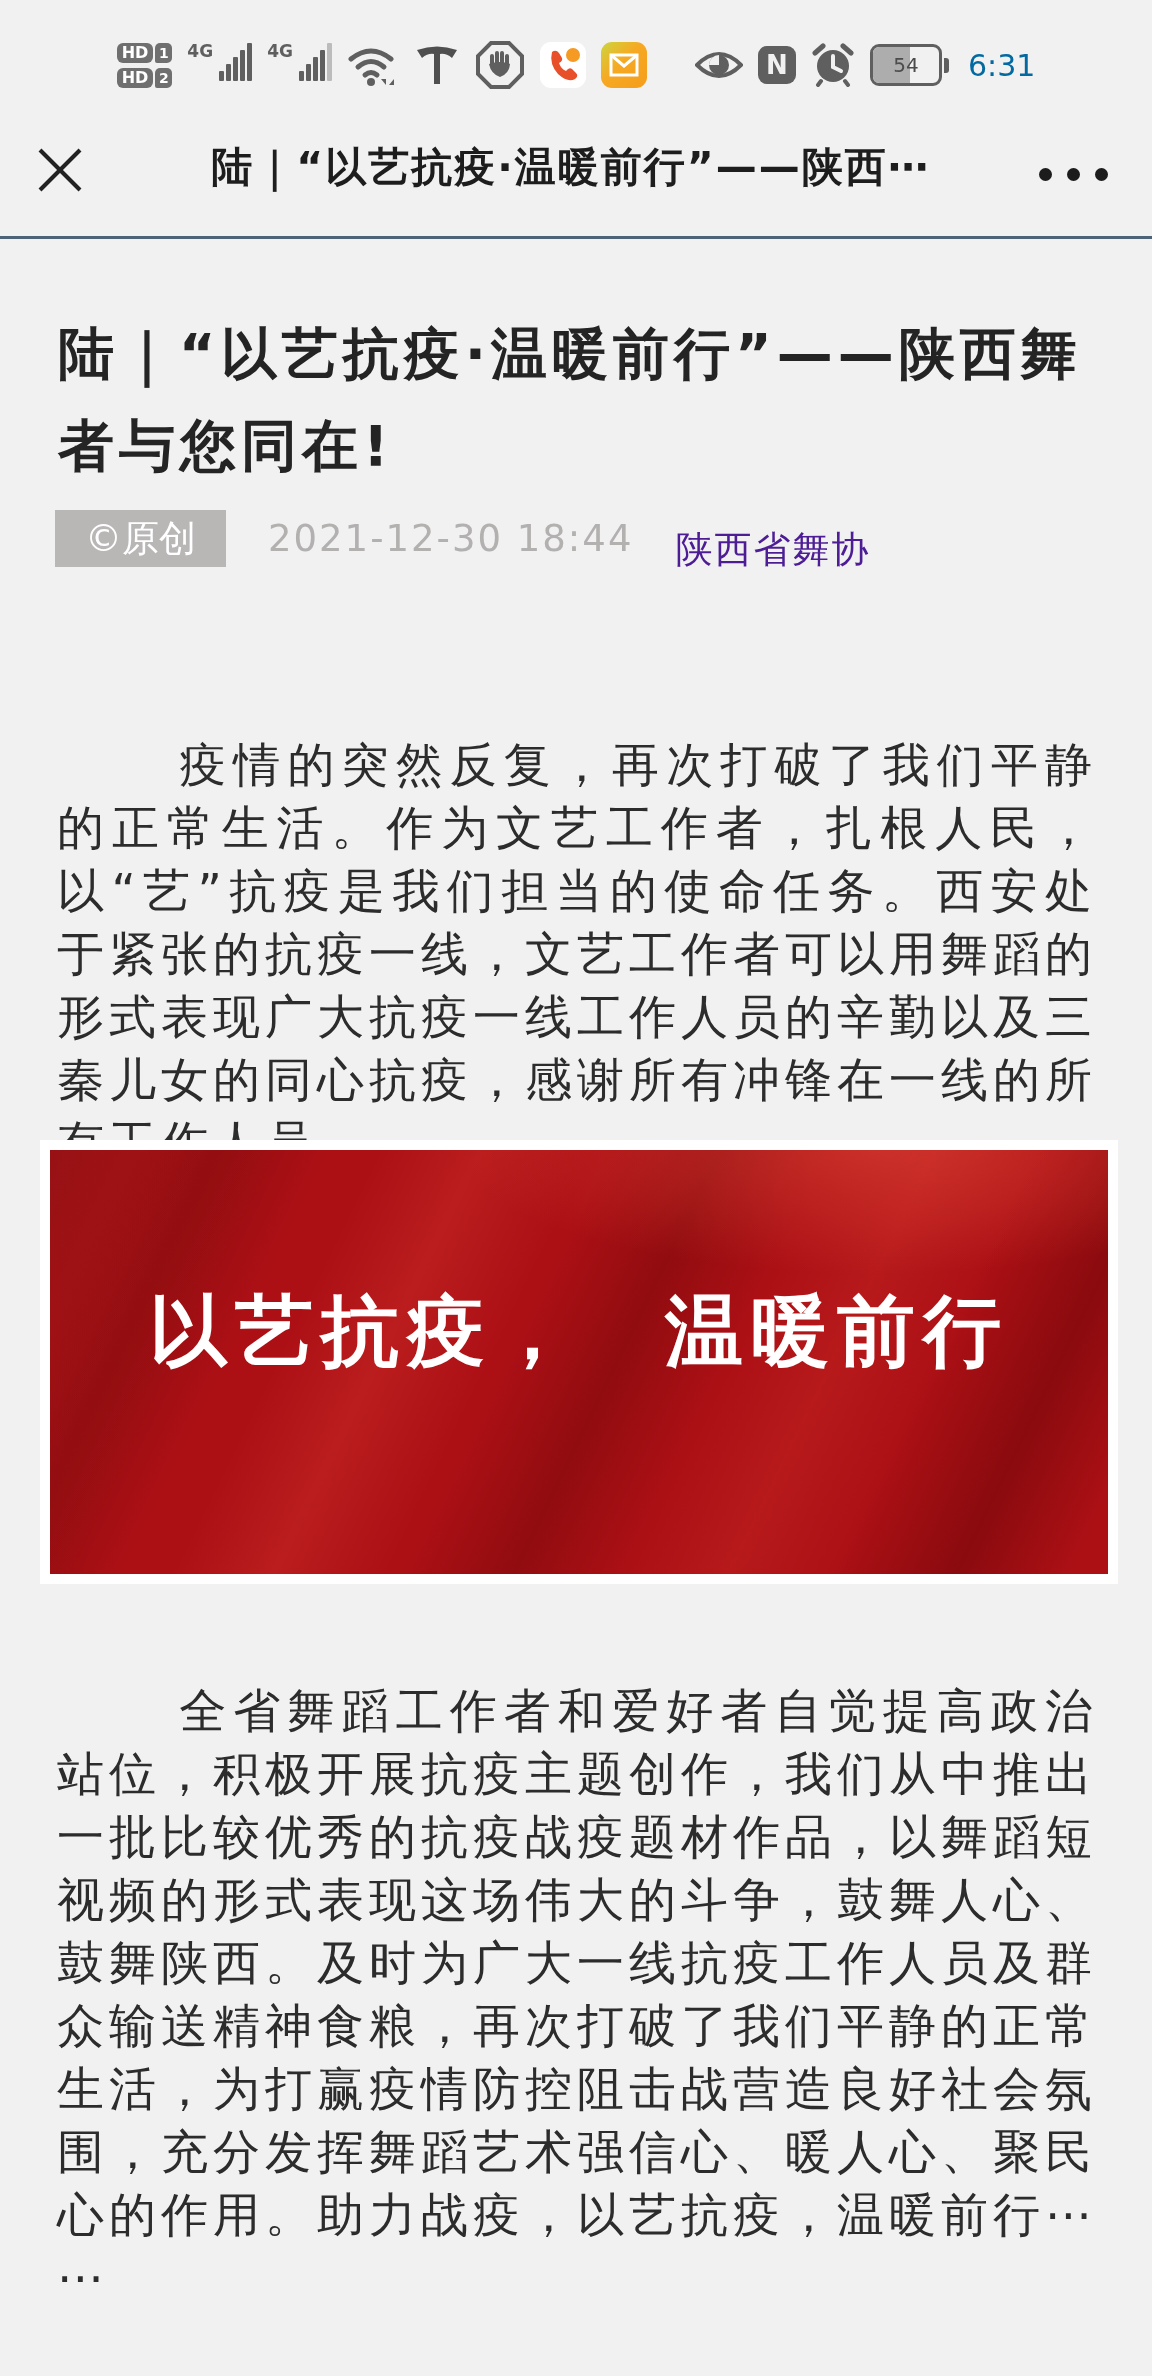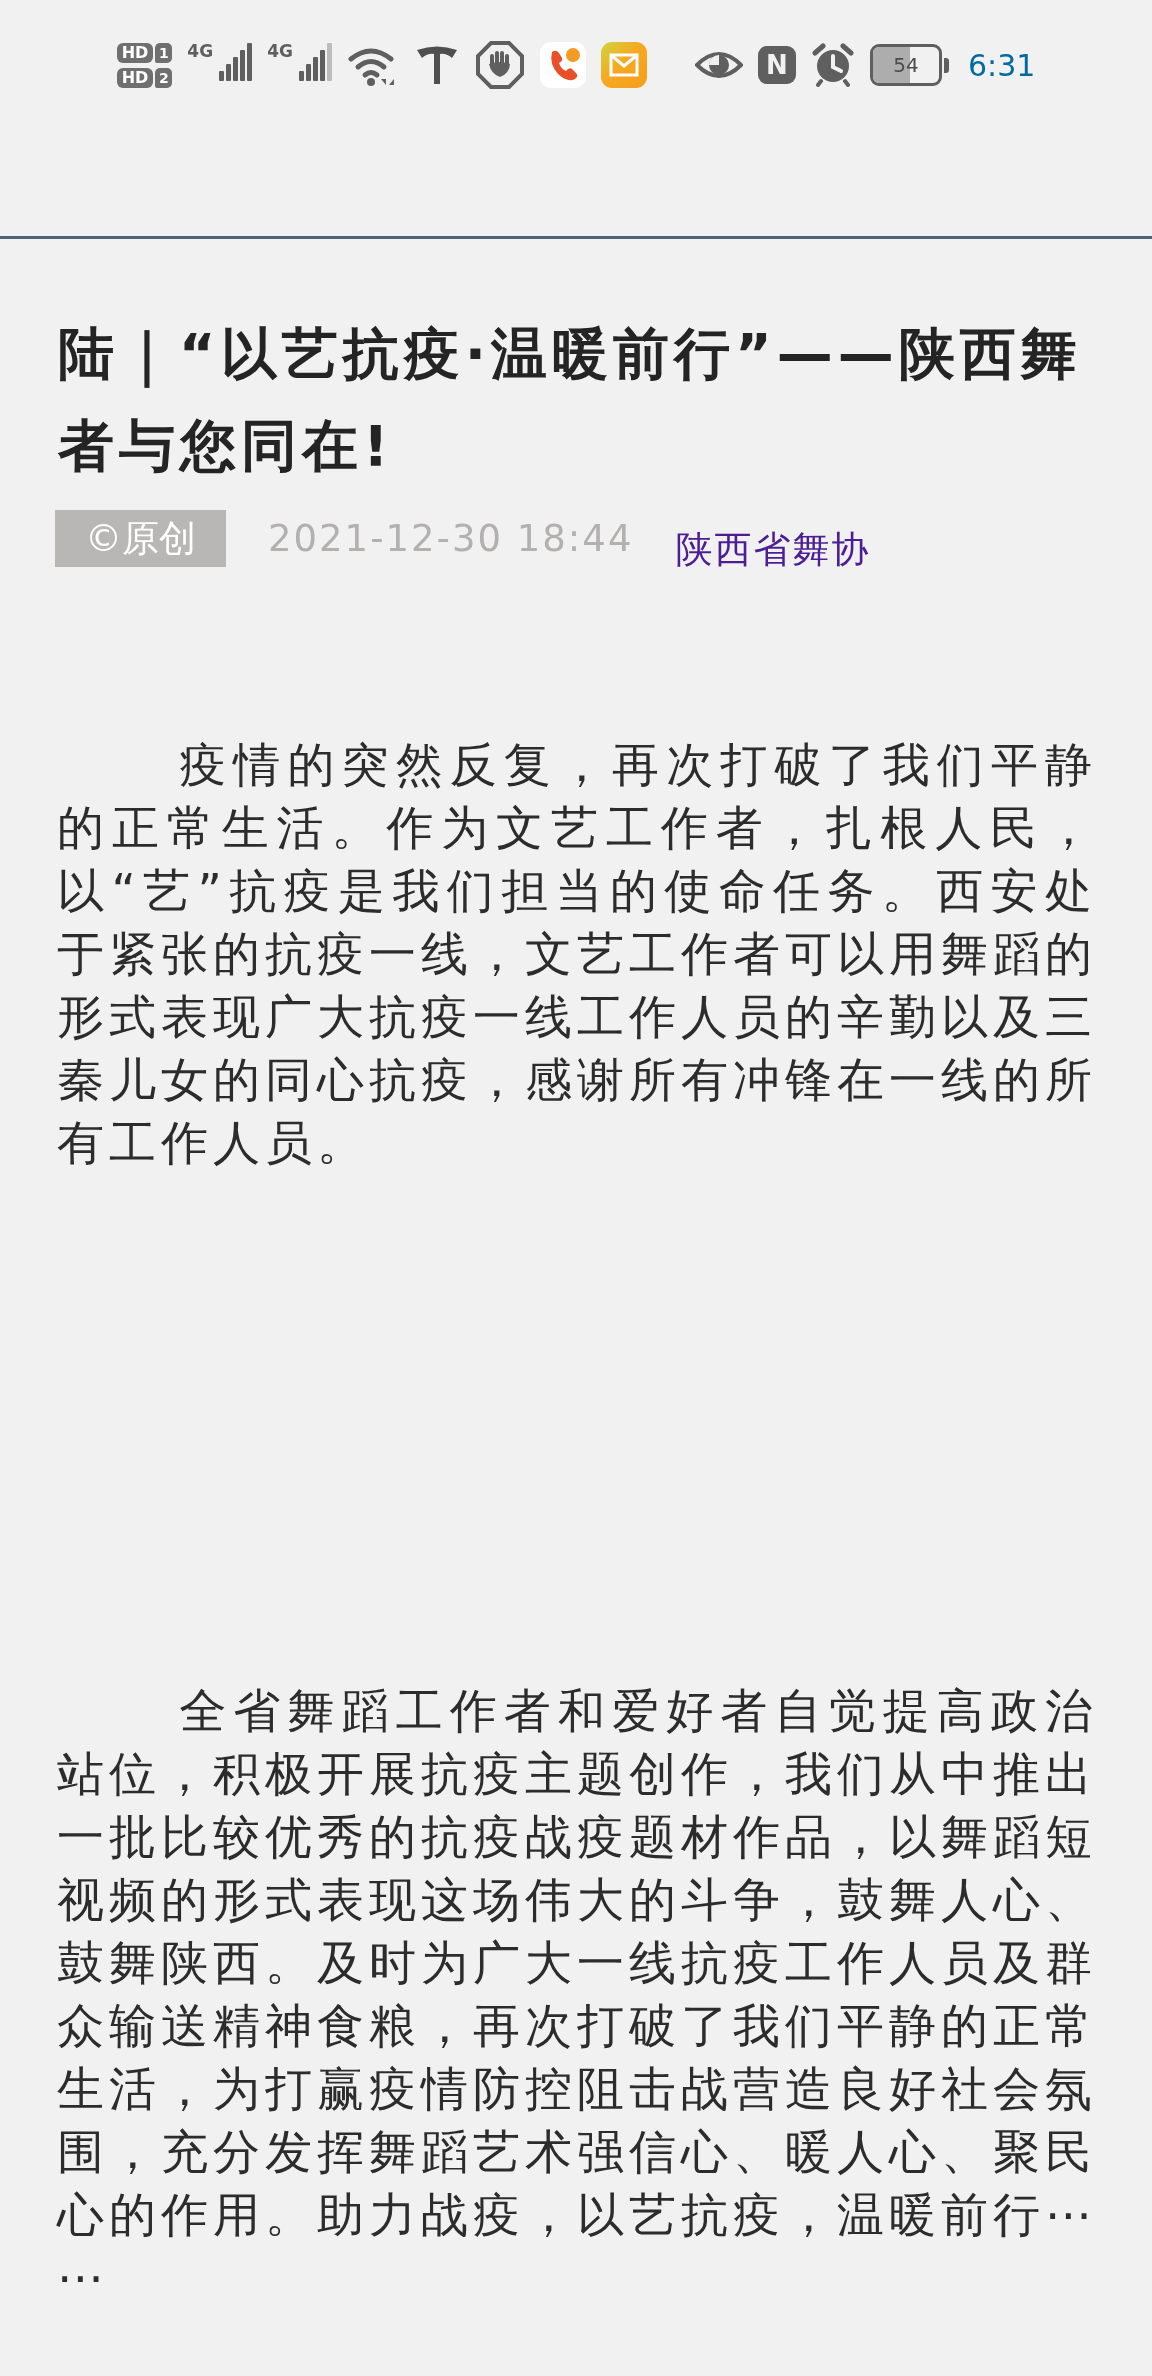--- a/index.html
+++ b/index.html
@@ -189,28 +189,47 @@
       <span class="batt-body">
         <span class="batt-fill"></span>
         <span class="batt-label">54</span>
       </span>
       <span class="batt-cap"></span>
     </span>
 
     <span class="time">6:31</span>
   </div>
 
+  <div class="nav">
+    <span class="nav-close">
+      <svg width="52" height="52" viewBox="0 0 52 52">
+        <line x1="6" y1="6" x2="46" y2="46" stroke="#222222" stroke-width="4"></line>
+        <line x1="46" y1="6" x2="6" y2="46" stroke="#222222" stroke-width="4"></line>
+      </svg>
+    </span>
+    <div class="nav-title">陆｜“以艺抗疫·温暖前行”——陕西⋯</div>
+    <span class="nav-more" title="">
+      <i></i>
+      <i></i>
+      <i></i>
+    </span>
+  </div>
   <div class="divider"></div>
 
   <h1 class="art-title">陆｜“以艺抗疫·温暖前行”——陕西舞者与您同在!</h1>
 
   <div class="byline">
     <span class="origin-badge">©原创</span>
     <span class="byline-date">2021-12-30 18:44</span>
     <span class="byline-author">陕西省舞协</span>
   </div>
 
   <p class="para para1">疫情的突然反复，再次打破了我们平静的正常生活。作为文艺工作者，扎根人民，以“艺”抗疫是我们担当的使命任务。西安处于紧张的抗疫一线，文艺工作者可以用舞蹈的形式表现广大抗疫一线工作人员的辛勤以及三秦儿女的同心抗疫，感谢所有冲锋在一线的所有工作人员。</p>
 
+  <div class="banner">
+    <div class="banner-img">
+      <div class="banner-text">以艺抗疫，　温暖前行</div>
+    </div>
+  </div>
 
   <p class="para para2">全省舞蹈工作者和爱好者自觉提高政治站位，积极开展抗疫主题创作，我们从中推出一批比较优秀的抗疫战疫题材作品，以舞蹈短视频的形式表现这场伟大的斗争，鼓舞人心、鼓舞陕西。及时为广大一线抗疫工作人员及群众输送精神食粮，再次打破了我们平静的正常生活，为打赢疫情防控阻击战营造良好社会氛围，充分发挥舞蹈艺术强信心、暖人心、聚民心的作用。助力战疫，以艺抗疫，温暖前行⋯ ⋯</p>
 
 </div>
 
 </body></html>

